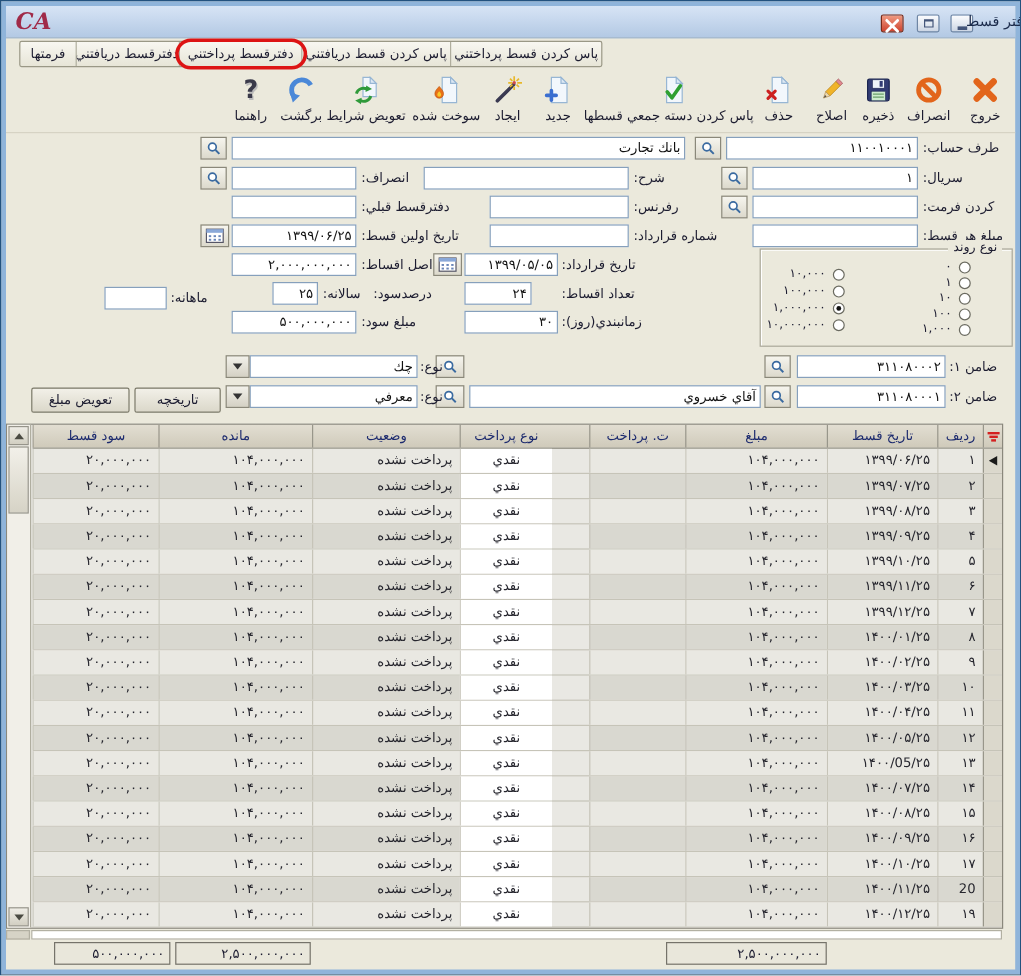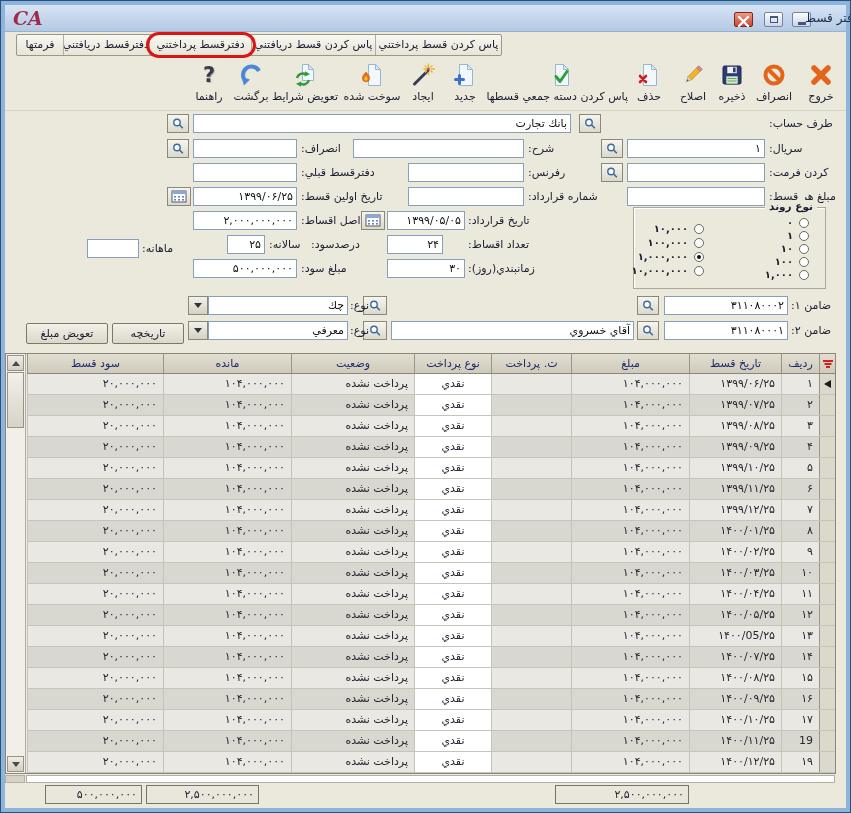--- a/index.html
+++ b/index.html
@@ -35,22 +35,22 @@
   .lbl{position:absolute;font-size:11px;line-height:19px;color:#1c1c30;direction:rtl;white-space:nowrap;}
   .fld{position:absolute;height:19px;background:#fff;border:1px solid #86a0bc;font-size:11px;
        line-height:17px;direction:rtl;text-align:right;padding:0 3px;overflow:hidden;white-space:nowrap;color:#111;}
   .sbtn{position:absolute;height:19px;background:linear-gradient(#f6f5ee,#dcd9cc);border:1px solid #8a887a;
         display:flex;align-items:center;justify-content:center;}
   .ddbtn{position:absolute;width:20px;height:19px;background:linear-gradient(#f2f1ea,#d4d1c4);
          border:1px solid #8a887a;display:flex;align-items:center;justify-content:center;}
   .tri-down{width:0;height:0;border-left:4px solid transparent;border-right:4px solid transparent;border-top:5px solid #333;}
   .pbtn{position:absolute;height:21px;background:linear-gradient(#f2f0e8,#dbd8ca);border:1px solid #7a7868;
         border-radius:2px;font-size:11px;text-align:center;line-height:19px;direction:rtl;color:#1c1c30;}
-  .grp{position:absolute;left:632px;top:206px;width:193px;height:82px;border:1px solid #aaa89a;
-       box-shadow:1px 1px 0 #fff inset;font-weight:bold;}
+  .grp{position:absolute;left:632px;top:206px;width:211px;height:82px;border:1px solid #aaa89a;
+       box-shadow:1px 1px 0 #fff inset;}
   .grp-title{position:absolute;right:8px;top:-8px;background:#ebe9dc;padding:0 4px;font-size:10.5px;
              color:#1c1c30;direction:rtl;}
   .radio-item{position:absolute;height:12px;}
   .rdot{position:absolute;top:0;width:10px;height:10px;border:1px solid #6a6a60;border-radius:50%;background:#fff;}
   .radio-item.on .rdot::after{content:"";position:absolute;left:2px;top:2px;width:4px;height:4px;border-radius:50%;background:#111;}
   .rlbl{position:absolute;top:-1px;font-size:10px;color:#1c1c30;white-space:nowrap;direction:rtl;}
   
   .gridwrap{position:absolute;left:4px;top:352px;width:831px;height:421px;background:#e9e8e3;border:1px solid #8a887c;}
   .vscroll{position:absolute;left:0;top:0;width:20px;height:419px;background:#f1efe8;border-right:1px solid #b0aea0;}
   .sbtn2{position:absolute;left:1px;width:17px;height:16px;background:linear-gradient(#efede6,#d2cfc2);
@@ -62,21 +62,21 @@
   .trow,.thead{display:flex;direction:rtl;width:100%;}
   .thead{height:20px;background:linear-gradient(#e2ded2,#cfcaba);border-bottom:1px solid #8a887c;}
   .thead .c{font-size:11px;color:#1c2a6e;text-align:center;line-height:19px;border-left:1px solid #98968a;}
   .trow{height:21px;border-bottom:1px solid #c6c4b8;}
   .trow .c{font-size:11px;color:#26262e;line-height:20px;border-left:1px solid #c6c4b8;direction:rtl;
            text-align:right;padding:0 6px;overflow:hidden;white-space:nowrap;}
   .trow.odd .c{background:#e9e8e2;} .trow.even .c{background:#d9d8d0;}
   .trow .c.white{background:#fff;text-align:center;}
   .c{flex:0 0 auto;}
   .c:nth-child(1){width:16px;padding:0;} .c:nth-child(2){width:38px;} .c:nth-child(3){width:92px;}
-  .c:nth-child(4){width:118px;} .c:nth-child(5){width:80px;} .c:nth-child(6){width:77px;}
+  .c:nth-child(4){width:118px;} .c:nth-child(5){width:80px;margin-left:31px;} .c:nth-child(6){width:77px;}
   .c:nth-child(7){width:123px;} .c:nth-child(8){width:128px;} .c:nth-child(9){flex:1 1 auto;}
   .trow .c.sel{background:#dbd8cc;border-left:1px solid #98968a;position:relative;padding:0;}
   .selarrow{display:none;}
   .trow.sel-row .selarrow{display:block;position:absolute;left:4px;top:6px;width:0;height:0;
         border-top:4px solid transparent;border-bottom:4px solid transparent;border-right:7px solid #1a1a1a;}
   .thead .c.sel{display:flex;align-items:center;justify-content:center;border-left:1px solid #98968a;}
   
   .hstrip{position:absolute;left:25px;top:774px;width:809px;height:8px;background:#fff;border:1px solid #b2b0a2;}
   .hcorner{position:absolute;left:4px;top:774px;width:20px;height:8px;background:#d6d3c6;border:1px solid #b2b0a2;}
   .totbox{position:absolute;top:784px;height:19px;background:#e9e7db;border:1px solid #75736a;
@@ -232,20 +232,21 @@
     </div>
     <div class="tbtn" style="left:183px;width:42px">
       <div class="ic">
         <span style="font-size:21px;font-weight:bold;color:#3a3a4a;text-shadow:1px 1px 0 #bbb;">?</span>
         </div>
       <div class="lb">راهنما</div>
     </div>
   </div>
 
   <div class="lbl" style="left:768px;top:113px">طرف حساب:</div>
+  <div class="fld" style="left:604px;top:113px;width:160px">۱۱۰۰۱۰۰۰۱</div>
   <div class="sbtn" style="left:578px;top:113px;width:22px">
     <svg width="14" height="13" viewBox="0 0 14 13">
         <circle cx="6" cy="5.5" r="3.2" fill="#fff" stroke="#3a6aa0" stroke-width="1.4"></circle>
         <path d="M8.6 8l3.2 3.2" stroke="#3a6aa0" stroke-width="1.6"></path>
       </svg>
     </div>
   <div class="fld" style="left:192px;top:113px;width:378px">بانك تجارت</div>
   <div class="sbtn" style="left:166px;top:113px;width:22px">
     <svg width="14" height="13" viewBox="0 0 14 13">
         <circle cx="6" cy="5.5" r="3.2" fill="#fff" stroke="#3a6aa0" stroke-width="1.4"></circle>
@@ -652,21 +653,21 @@
       <div class="c">۱۰۴,۰۰۰,۰۰۰</div>
       <div class="c"></div>
       <div class="c white">نقدي</div>
       <div class="c">پرداخت نشده</div>
       <div class="c">۱۰۴,۰۰۰,۰۰۰</div>
       <div class="c">۲۰,۰۰۰,۰۰۰</div>
     </div>
 
     <div class="trow even">
       <div class="c sel"></div>
-      <div class="c">19</div>
+      <div class="c">20</div>
       <div class="c">۱۴۰۰/۱۱/۲۵</div>
       <div class="c">۱۰۴,۰۰۰,۰۰۰</div>
       <div class="c"></div>
       <div class="c white">نقدي</div>
       <div class="c">پرداخت نشده</div>
       <div class="c">۱۰۴,۰۰۰,۰۰۰</div>
       <div class="c">۲۰,۰۰۰,۰۰۰</div>
     </div>
 
     <div class="trow odd">

